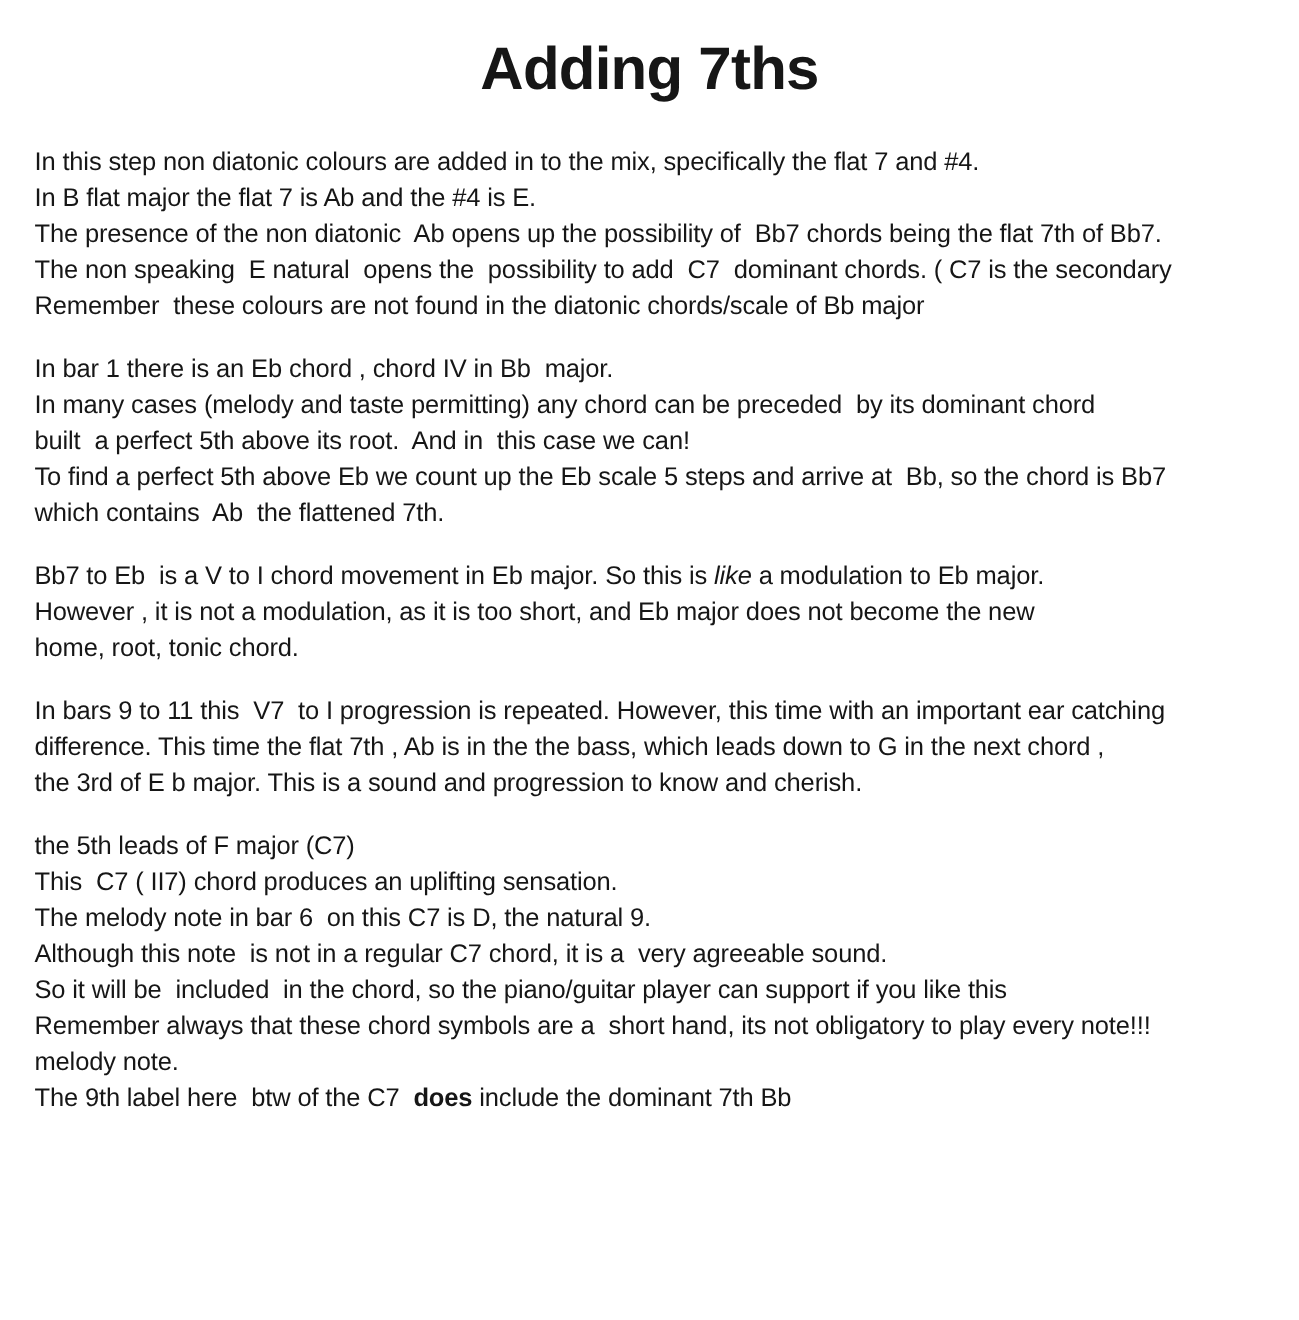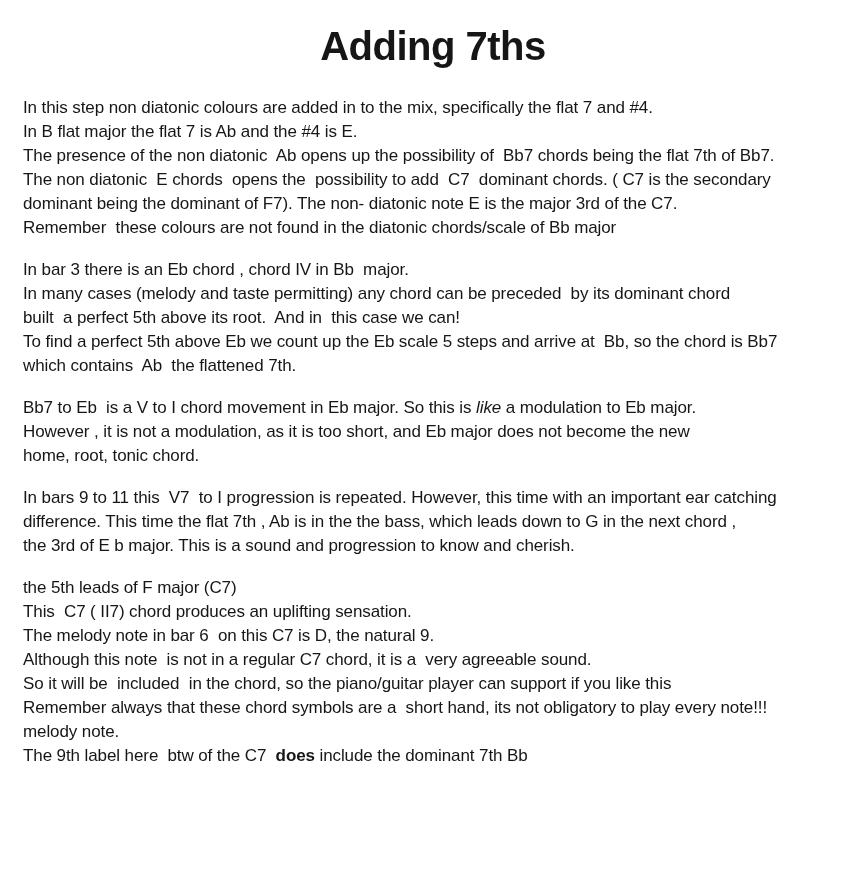--- a/index.html
+++ b/index.html
@@ -46,26 +46,25 @@
 </head>
 <body>
 
 <div class="page">
   <h1 class="doc-title">Adding 7ths</h1>
   <div class="doc-body">
       <div class="para">
         <div class="line">In this step non diatonic colours are added in to the mix, specifically the flat 7 and #4.</div>
         <div class="line">In B flat major the flat 7 is Ab and the #4 is E.</div>
         <div class="line">The presence of the non diatonic  Ab opens up the possibility of  Bb7 chords being the flat 7th of Bb7.</div>
-        <div class="line">The non diatonic  E chords  opens the  possibility to add  C7  dominant chords. ( C7 is the secondary</div>
-        <div class="line">dominant being the dominant of F7). The non- diatonic note E is the major 3rd of the C7.</div>
+        <div class="line">The non speaking  E natural  opens the  possibility to add  C7  dominant chords. ( C7 is the secondary</div>
         <div class="line">Remember  these colours are not found in the diatonic chords/scale of Bb major</div>
       </div>
       <div class="para">
-        <div class="line">In bar 3 there is an Eb chord , chord IV in Bb  major.</div>
+        <div class="line">In bar 1 there is an Eb chord , chord IV in Bb  major.</div>
         <div class="line">In many cases (melody and taste permitting) any chord can be preceded  by its dominant chord</div>
         <div class="line">built  a perfect 5th above its root.  And in  this case we can!</div>
         <div class="line">To find a perfect 5th above Eb we count up the Eb scale 5 steps and arrive at  Bb, so the chord is Bb7</div>
         <div class="line">which contains  Ab  the flattened 7th.</div>
       </div>
       <div class="para">
         <div class="line">Bb7 to Eb  is a V to I chord movement in Eb major. So this is <span class="it">like</span> a modulation to Eb major.</div>
         <div class="line">However , it is not a modulation, as it is too short, and Eb major does not become the new</div>
         <div class="line">home, root, tonic chord.</div>
       </div>

